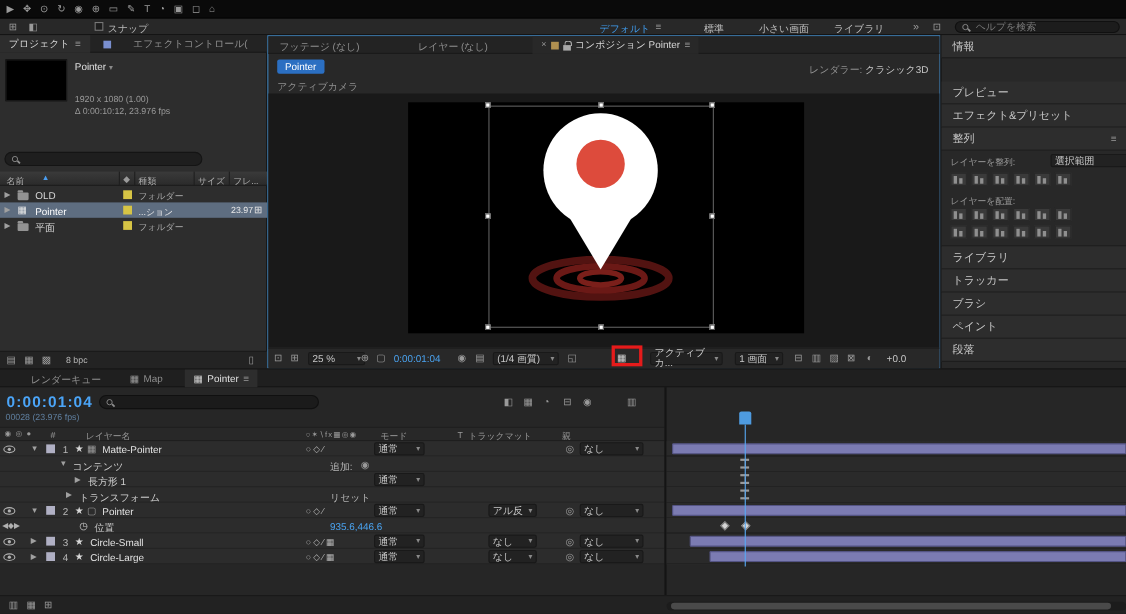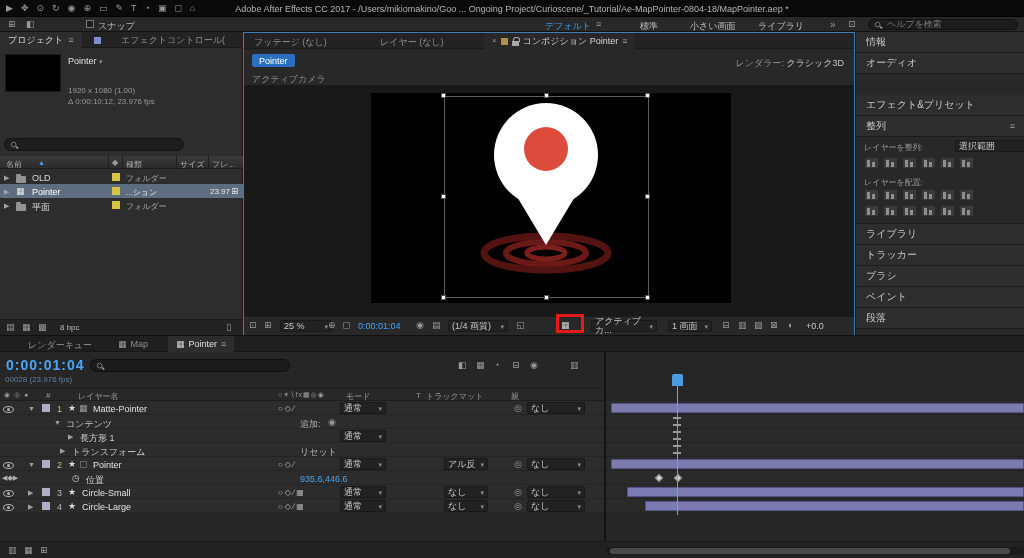--- a/index.html
+++ b/index.html
@@ -50,21 +50,20 @@
       <span class="glyph">◉</span>
       <span class="glyph">⊕</span>
       <span class="glyph">▭</span>
       <span class="glyph">✎</span>
       <span class="glyph">T</span>
       <span class="glyph">◔</span>
       <span class="glyph">▣</span>
       <span class="glyph">◻</span>
       <span class="glyph">⌂</span>
     </div>
-    <div class="abs" style="left:0;right:0;top:4px;text-align:center;color:#b4b4b4;font-size:9px">Adobe After Effects CC 2017 - /Users/mikiomakino/Goo ... Ongoing Project/Curioscene/_Tutorial/Ae-MapPointer-0804-18/MapPointer.aep *</div>
   </div>
 
   <div class="abs" style="left:0;top:17px;width:1024px;height:15px;background:#282828;border-bottom:1px solid #121212">
     <span class="abs glyph" style="left:8px;top:3px">⊞</span>
     <span class="abs glyph" style="left:26px;top:3px">◧</span>
     <span class="abs" style="left:86px;top:3px;width:8px;height:8px;border:1px solid #777;background:#1e1e1e"></span>
     <span class="abs" style="left:98px;top:3px;color:#b8b8b8;font-size:9px">スナップ</span>
     <span class="abs" style="left:545px;top:3px;color:#3f9ef2;font-size:9px">デフォルト</span>
     <span class="abs glyph" style="left:596px;top:3px">≡</span>
     <span class="abs" style="left:640px;top:3px;color:#c0c0c0;font-size:9px">標準</span>
@@ -222,22 +221,22 @@
       <span class="abs" style="left:562px;top:4px;color:#c8c8c8">+0.0</span>
     </div>
   </div>
 
   <div class="abs" style="left:556px;top:314px;width:28px;height:19px;border:3px solid #e51b1b;z-index:50"></div>
 
   <div class="abs" style="left:855px;top:32px;width:169px;height:303px;background:#282828;border-left:1px solid #141414">
     <div class="rhead" style="top:0">
         <span>情報</span>
       </div>
-    <div class="rhead" style="top:21px">
-        <span>オーディオ</span>
+    <div class="rhead" style="top:42px">
+        <span>プレビュー</span>
       </div>
     <div class="rhead" style="top:63px">
         <span>エフェクト&amp;プリセット</span>
       </div>
     <div class="rhead" style="top:84px">
         <span>整列</span>
         <span class="glyph">≡</span>
       </div>
     <div class="abs" style="left:0;top:105px;width:169px;height:87px;background:#282828;border-bottom:1px solid #1c1c1c">
       <span class="abs" style="left:8px;top:5px;color:#9a9a9a;font-size:8px">レイヤーを整列:</span>

